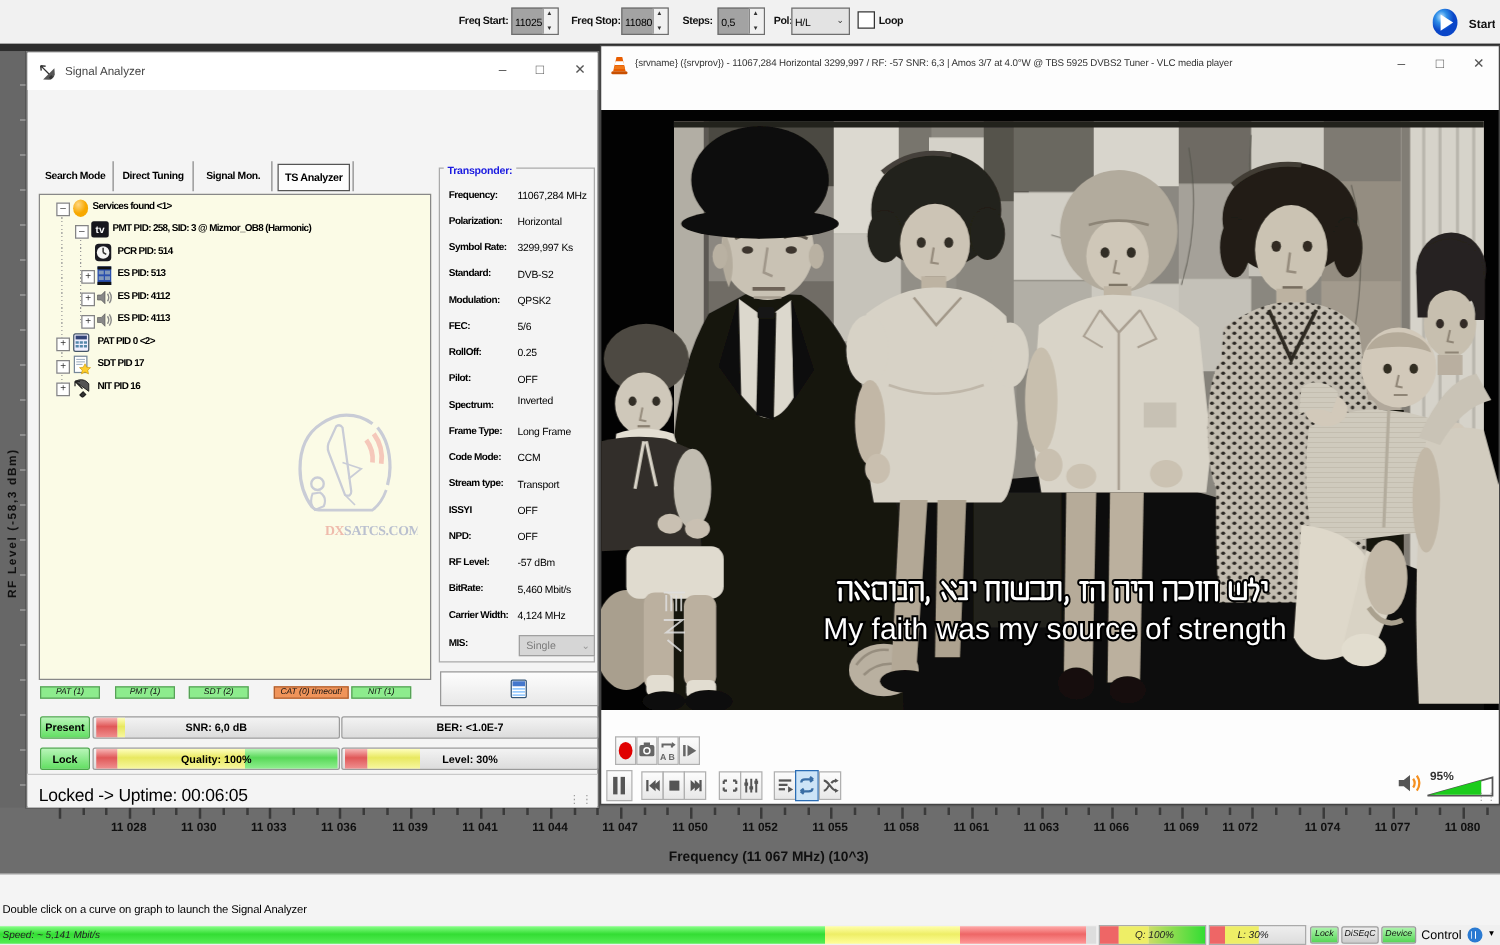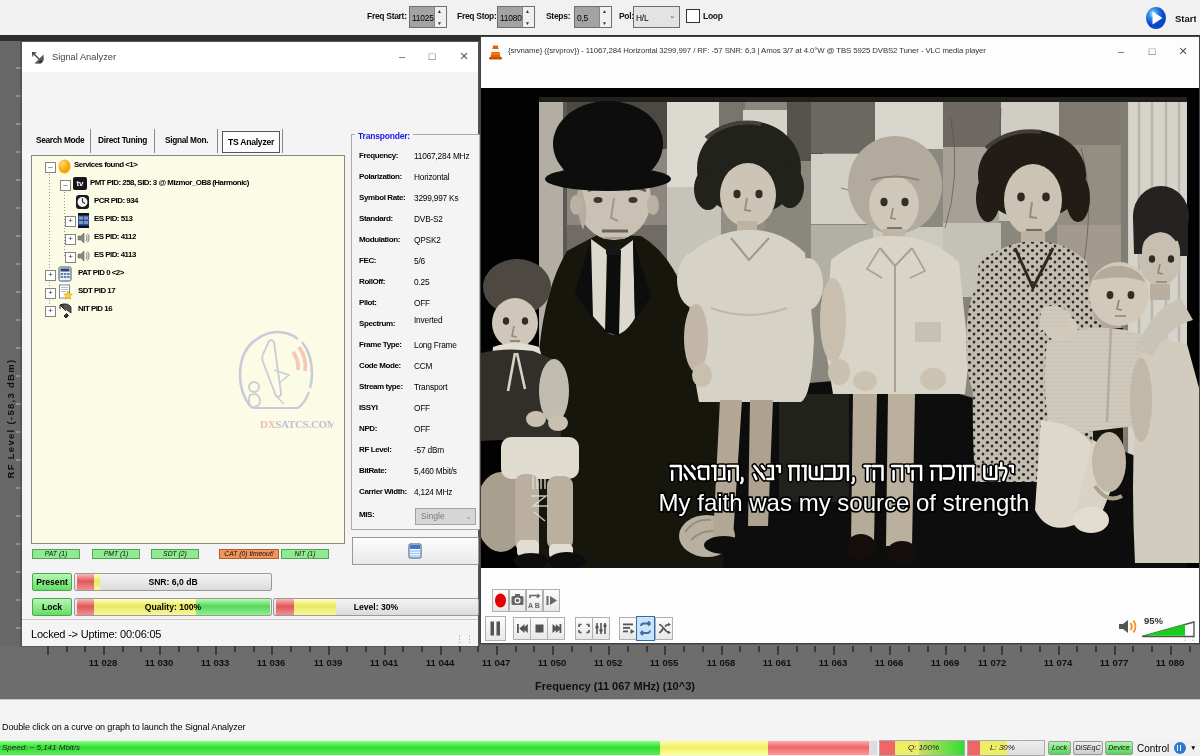--- a/index.html
+++ b/index.html
@@ -42,35 +42,35 @@
 #tunersub{position:absolute;left:28px;top:31px;color:#000;font-size:8px;font-weight:bold;letter-spacing:-0.35px;white-space:nowrap;}
 
 .tab{position:absolute;top:93px;font-size:8.3px;font-weight:bold;color:#000;letter-spacing:-0.3px;}
 .tabsep{position:absolute;top:87px;width:1px;height:24px;background:#888;}
 #tabactive{position:absolute;left:200px;top:89px;width:56px;height:20px;border:1px solid #555;background:#fdfdfd;text-align:center;font-size:8.6px;font-weight:bold;line-height:20px;letter-spacing:-0.25px;}
 
 #tree{position:absolute;left:9px;top:113px;width:312px;height:387px;background:#fbfbe6;border:1px solid #888;}
 .trow{position:absolute;font-size:7.9px;font-weight:bold;color:#000;white-space:nowrap;letter-spacing:-0.5px;}
 .ebox{position:absolute;width:9px;height:9px;border:1px solid #848484;background:#fff;font-size:8px;line-height:7px;text-align:center;color:#333;}
 
-#tpbox{position:absolute;left:329px;top:92px;width:123px;height:394px;border:1px solid #aaa;background:#f4f4f4;padding-left:14px;}
+#tpbox{position:absolute;left:329px;top:92px;width:123px;height:394px;border:1px solid #aaa;background:#f4f4f4;}
 #tptitle{position:absolute;left:333px;top:89px;background:#f4f4f4;color:#1a1ae0;font-size:8.5px;font-weight:bold;padding:0 3px;letter-spacing:-0.2px;}
 .tpl{position:absolute;left:7px;font-size:8px;font-weight:bold;color:#000;white-space:nowrap;letter-spacing:-0.4px;}
 .tpv{position:absolute;left:62px;font-size:8.3px;color:#000;white-space:nowrap;letter-spacing:-0.2px;}
 #misdd{position:absolute;left:63px;top:373px;width:54px;height:15px;background:#d6d6d6;border:1px solid #a0a0a0;color:#7a7a7a;font-size:8.5px;line-height:15px;padding-left:5px;}
 #savebtn{position:absolute;left:330px;top:495px;width:125px;height:26px;border:1px solid #999;background:linear-gradient(#fdfdfd,#e8e8e8);}
 
 .pidbtn{position:absolute;top:507px;height:8px;border:1px solid #58a058;background:#8dec8d;font-size:6.8px;font-style:italic;text-align:center;color:#111;line-height:8px;white-space:nowrap;}
 
 .sigbtn{position:absolute;width:38px;height:16px;background:linear-gradient(#b8f5b8,#62df62);border:1px solid #4aa84a;border-radius:2px;text-align:center;font-size:8.6px;font-weight:bold;line-height:16px;color:#000;}
 .sigbar{position:absolute;height:16px;background:linear-gradient(#f3f3f3,#dcdcdc);border:1px solid #9a9a9a;border-radius:2px;overflow:hidden;}
 .sigbar .t{position:absolute;width:100%;text-align:center;font-size:8.6px;font-weight:bold;top:3px;color:#000;}
 .seg{position:absolute;top:0;height:100%;}
 #w1status{position:absolute;left:0;top:577px;width:100%;height:26px;background:#f4f4f4;border-top:1px solid #c9c9c9;}
-#w1status .t{position:absolute;left:9px;top:8px;font-size:11px;color:#000;letter-spacing:-0.2px;}
+#w1status .t{position:absolute;left:9px;top:8px;font-size:14px;color:#000;letter-spacing:-0.2px;}
 
 #win2{left:480px;top:36px;width:718px;height:606px;background:#fdfdfd;border:1px solid #444;}
 #w2title{position:absolute;left:27px;top:9px;font-size:7.8px;color:#333;white-space:nowrap;letter-spacing:-0.1px;}
 #w2menu{position:absolute;left:0;top:28px;width:100%;height:23px;background:#fdfdfd;}
 .mi{position:absolute;top:6px;font-size:9px;color:#222;letter-spacing:-0.2px;}
 #video{position:absolute;left:0;top:51px;width:718px;height:480px;background:#000;overflow:hidden;}
 
 #seekrow{position:absolute;left:0;top:531px;width:100%;height:16px;background:#fdfdfd;}
 #seek{position:absolute;left:32px;top:3px;width:651px;height:8px;border-radius:4px;background:linear-gradient(#d8d8d8,#c0c0c0 45%,#d0d0d0);}
 .vtime{position:absolute;top:3px;font-size:8.5px;font-weight:bold;color:#111;}
@@ -278,21 +278,21 @@
 
     <div class="ebox" style="left:28px;top:24px;">–</div>
     <span style="position:absolute;left:41px;top:21px;width:14px;height:13px;background:#16161c;border-radius:2px;color:#fff;font-size:8px;font-weight:bold;text-align:center;line-height:13px;">tv</span>
     <span class="trow" style="left:58px;top:22px;">PMT PID: 258, SID: 3 @ Mizmor_OB8 (Harmonic)</span>
 
     <svg style="position:absolute;left:43px;top:38px;" width="15" height="16" viewBox="0 0 15 16">
         <rect x="1" y="1" width="13" height="14" rx="3" fill="#1a1a22"></rect>
         <circle cx="7.5" cy="8" r="5" fill="#f5f5f5"></circle>
         <path d="M7.5 8 L7.5 4.2 M7.5 8 L10 9.5" stroke="#333" stroke-width="1.2"></path>
       </svg>
-    <span class="trow" style="left:62px;top:40px;">PCR PID: 934</span>
+    <span class="trow" style="left:62px;top:40px;">PCR PID: 514</span>
 
     <div class="ebox" style="left:33px;top:60px;">+</div>
     <svg style="position:absolute;left:45px;top:57px;" width="13" height="15" viewBox="0 0 13 15">
         <rect x="1" y="0" width="11" height="15" fill="#2a4fae"></rect>
         <rect x="1" y="0" width="11" height="2.5" fill="#111"></rect>
         <rect x="1" y="12.5" width="11" height="2.5" fill="#111"></rect>
         <rect x="2" y="3.5" width="4" height="3" fill="#9ab" opacity="0.8"></rect>
         <rect x="7" y="3.5" width="4" height="3" fill="#9ab" opacity="0.8"></rect>
         <rect x="2" y="8" width="4" height="3" fill="#9ab" opacity="0.8"></rect>
         <rect x="7" y="8" width="4" height="3" fill="#9ab" opacity="0.8"></rect>
@@ -408,20 +408,23 @@
   <div class="pidbtn" style="left:129px;width:46px;">SDT (2)</div>
   <div class="pidbtn" style="left:197px;width:58px;background:#f0945a;border-color:#b06030;">CAT (0) timeout!</div>
   <div class="pidbtn" style="left:259px;width:46px;">NIT (1)</div>
 
   <div class="sigbtn" style="left:10px;top:531px;">Present</div>
   <div class="sigbar" style="left:52px;top:531px;width:196px;">
     <div class="seg" style="left:2px;width:17px;background:linear-gradient(#f8b8b8,#e05858 45%,#f09090);"></div>
     <div class="seg" style="left:19px;width:6px;background:linear-gradient(#ffffc0,#e8e860 45%,#f8f8a0);"></div>
     <div class="t">SNR: 6,0 dB</div>
   </div>
+  <div class="sigbar" style="left:251px;top:531px;width:204px;">
+      <div class="t">BER: &lt;1.0E-7</div>
+    </div>
 
   <div class="sigbtn" style="left:10px;top:556px;">Lock</div>
   <div class="sigbar" style="left:52px;top:556px;width:196px;">
     <div class="seg" style="left:2px;width:17px;background:linear-gradient(#f8b8b8,#e05858 45%,#f09090);"></div>
     <div class="seg" style="left:19px;width:102px;background:linear-gradient(#ffffc0,#e8e860 45%,#f8f8a0);"></div>
     <div class="seg" style="left:121px;width:74px;background:linear-gradient(#b8f8b8,#58d858 45%,#90f090);"></div>
     <div class="t">Quality: 100%</div>
   </div>
   <div class="sigbar" style="left:251px;top:556px;width:204px;">
     <div class="seg" style="left:2px;width:18px;background:linear-gradient(#f8b8b8,#e05858 45%,#f09090);"></div>

